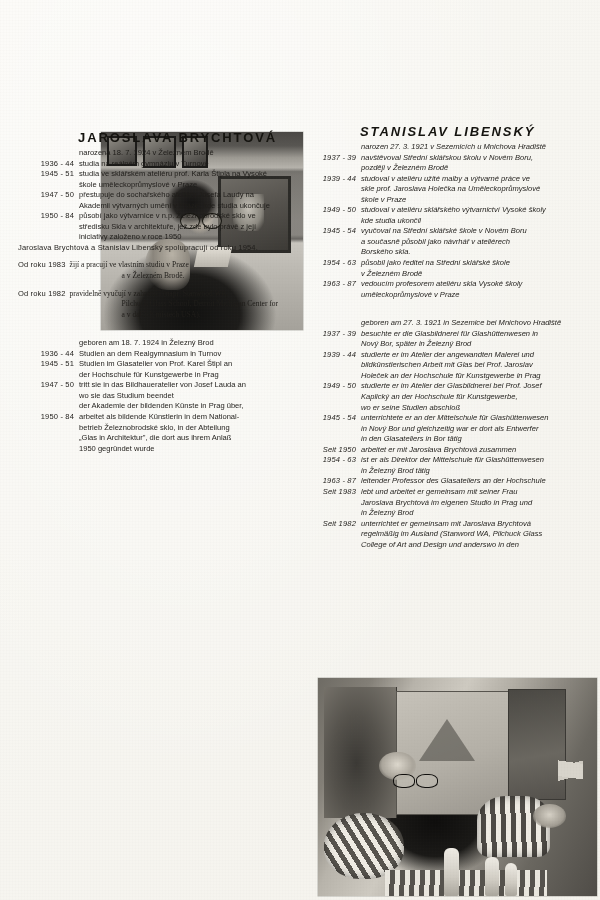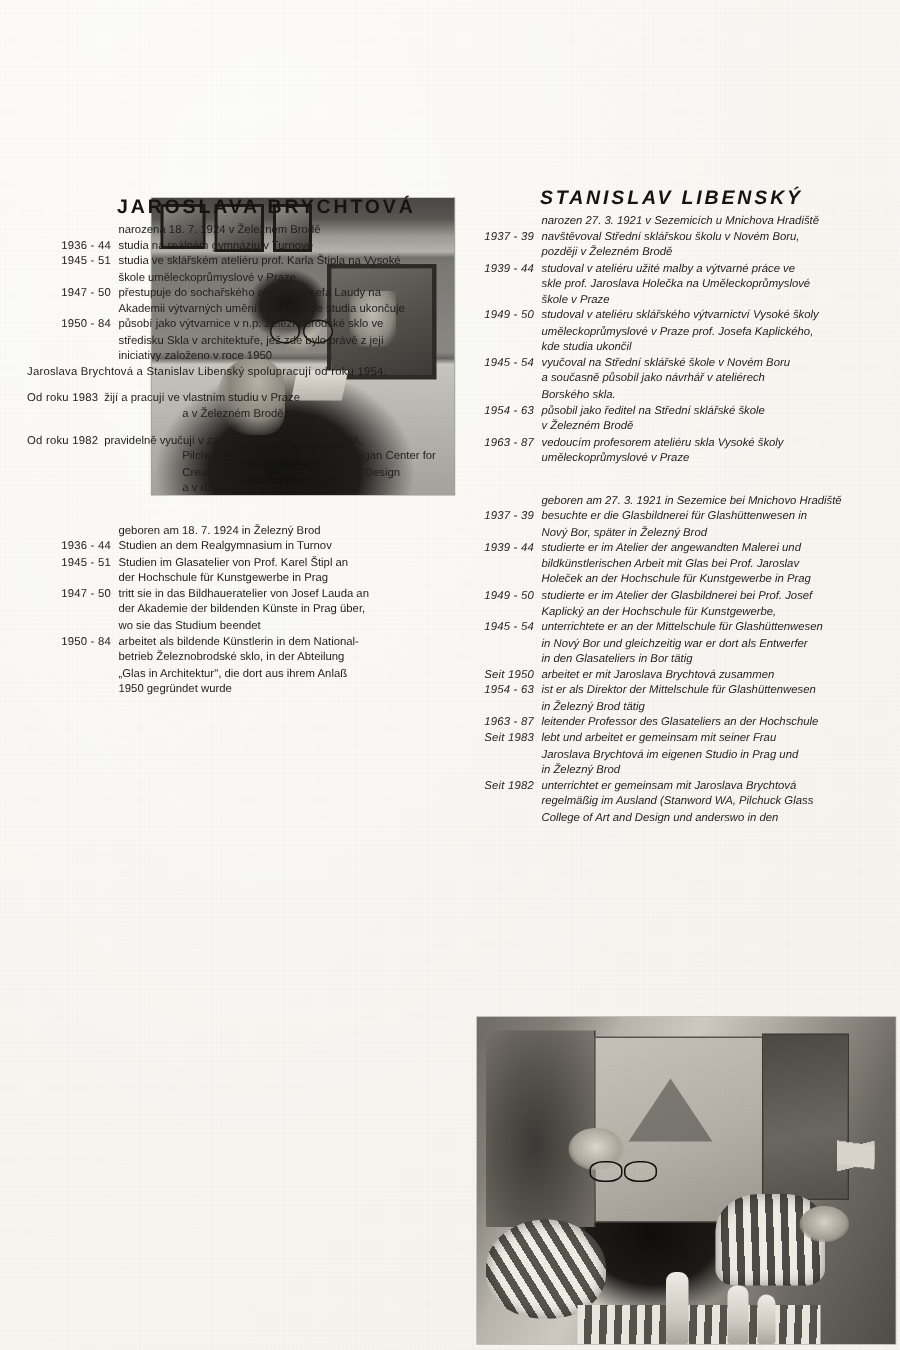--- a/index.html
+++ b/index.html
@@ -270,21 +270,21 @@
     padding-right: 5px;
     white-space: nowrap;
     letter-spacing: .15px;
   }
   .col-right .entry .yr { flex-basis: 38px; }
   .entry .txt { flex: 1 1 auto; }
   .entry .txt span { display: block; }
 
   
   .entry.flow .yr { flex: 0 0 auto; text-align: center; padding-right: 4px; }
-  .entry.flow .txt { padding-left: 0; }
+  .entry.flow .txt { padding-left: 0; font-family: Liberation Serif, serif; }
   .entry.flow .txt span.ind { padding-left: 52px; }
 
   .lang-gap { height: 18px; }
   .block-gap { height: 7px; }
 </style>
 </head>
 <body>
 
 <div id="page">
 
@@ -368,21 +368,20 @@
             <span>žijí a pracují ve vlastním studiu v Praze</span>
             <span class="ind">a v Železném Brodě.</span>
           </div>
         </div>
         <div class="block-gap"></div>
         <div class="entry flow">
           <div class="yr">Od roku 1982</div>
           <div class="txt">
             <span>pravidelně vyučují v zahraničí (např. Stanwood WA,</span>
             <span class="ind">Pilchuck Glass School, Detroit Michigan Center for</span>
-            <span class="ind">Creative Studies, College of Art and Design</span>
             <span class="ind">a v dalších místech USA).</span>
           </div>
         </div>
       </div>
     <div class="lang-gap"></div>
     <div class="entries" id="left-german">
         <div class="entry">
           <div class="yr"></div>
           <div class="txt">
             <span>geboren am 18. 7. 1924 in Železný Brod</span>
@@ -398,22 +397,22 @@
           <div class="yr">1945 - 51</div>
           <div class="txt">
             <span>Studien im Glasatelier von Prof. Karel Štipl an</span>
             <span>der Hochschule für Kunstgewerbe in Prag</span>
           </div>
         </div>
         <div class="entry">
           <div class="yr">1947 - 50</div>
           <div class="txt">
             <span>tritt sie in das Bildhaueratelier von Josef Lauda an</span>
+            <span>wo sie das Studium beendet</span>
             <span>der Akademie der bildenden Künste in Prag über,</span>
-            <span>wo sie das Studium beendet</span>
           </div>
         </div>
         <div class="entry">
           <div class="yr">1950 - 84</div>
           <div class="txt">
             <span>arbeitet als bildende Künstlerin in dem National-</span>
             <span>betrieb Železnobrodské sklo, in der Abteilung</span>
             <span>„Glas in Architektur", die dort aus ihrem Anlaß</span>
             <span>1950 gegründet wurde</span>
           </div>
@@ -442,21 +441,20 @@
           <div class="txt">
             <span>studoval v ateliéru užité malby a výtvarné práce ve</span>
             <span>skle prof. Jaroslava Holečka na Uměleckoprůmyslové</span>
             <span>škole v Praze</span>
           </div>
         </div>
         <div class="entry">
           <div class="yr">1949 - 50</div>
           <div class="txt">
             <span>studoval v ateliéru sklářského výtvarnictví Vysoké školy</span>
-            <span>uměleckoprůmyslové v Praze prof. Josefa Kaplického,</span>
             <span>kde studia ukončil</span>
           </div>
         </div>
         <div class="entry">
           <div class="yr">1945 - 54</div>
           <div class="txt">
             <span>vyučoval na Střední sklářské škole v Novém Boru</span>
             <span>a současně působil jako návrhář v ateliérech</span>
             <span>Borského skla.</span>
           </div>
@@ -497,20 +495,21 @@
             <span>studierte er im Atelier der angewandten Malerei und</span>
             <span>bildkünstlerischen Arbeit mit Glas bei Prof. Jaroslav</span>
             <span>Holeček an der Hochschule für Kunstgewerbe in Prag</span>
           </div>
         </div>
         <div class="entry">
           <div class="yr">1949 - 50</div>
           <div class="txt">
             <span>studierte er im Atelier der Glasbildnerei bei Prof. Josef</span>
             <span>Kaplický an der Hochschule für Kunstgewerbe,</span>
+            <span>wo er seine Studien abschloß</span>
           </div>
         </div>
         <div class="entry">
           <div class="yr">1945 - 54</div>
           <div class="txt">
             <span>unterrichtete er an der Mittelschule für Glashüttenwesen</span>
             <span>in Nový Bor und gleichzeitig war er dort als Entwerfer</span>
             <span>in den Glasateliers in Bor tätig</span>
           </div>
         </div>

